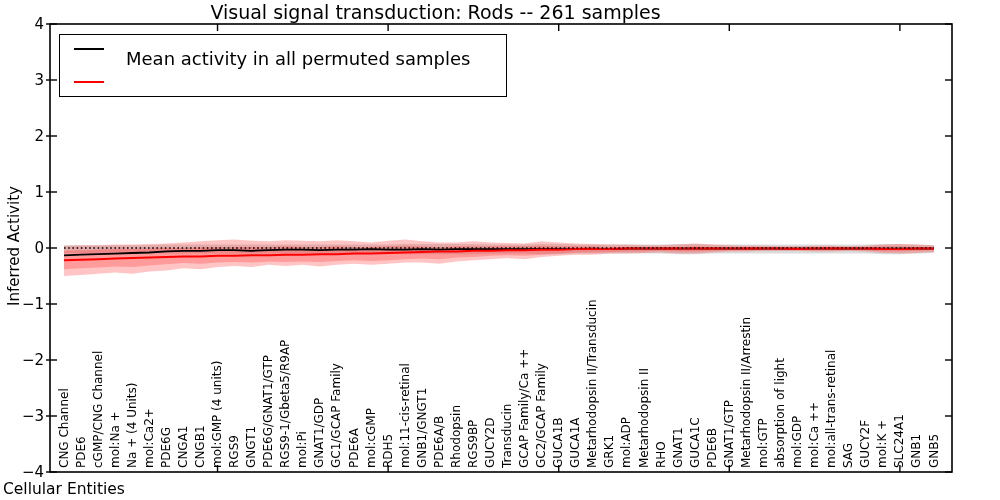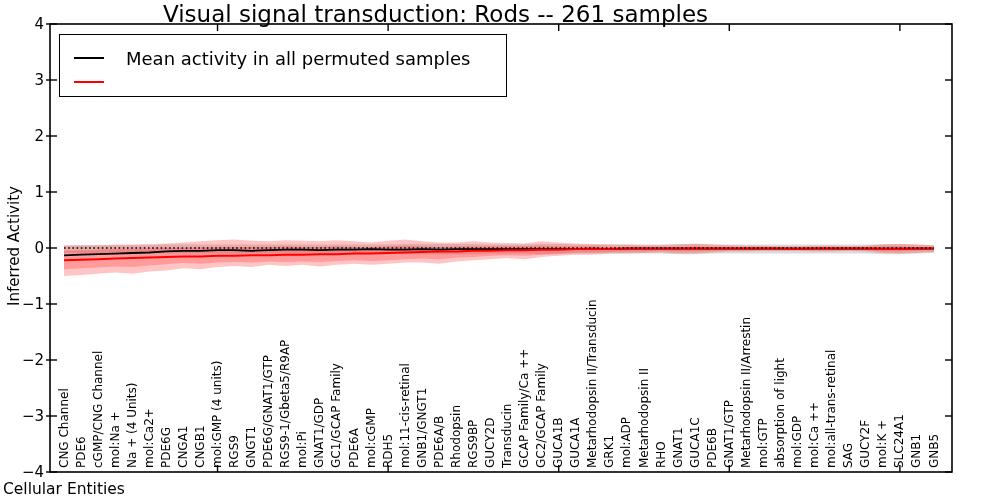--- a/index.html
+++ b/index.html
@@ -4,21 +4,21 @@
 <style>
   html,body{margin:0;padding:0;background:#ffffff;}
   #figure{
     position:relative;width:1000px;height:500px;background:#ffffff;
     font-family:"DejaVu Sans","Liberation Sans",sans-serif;color:#000;
     overflow:hidden;
   }
   #plot-svg{position:absolute;left:0;top:0;}
   .title{
     position:absolute;left:0;top:1px;width:871px;text-align:center;
-    font-size:23px;
+    font-size:19px;
   }
   .ylabel{
     position:absolute;left:14px;top:246px;white-space:nowrap;
     transform:translate(-50%,-50%) rotate(-90deg);font-size:15px;
   }
   .xlabel{
     position:absolute;left:3px;top:480px;width:1000px;text-align:left;
     font-size:15.5px;
   }
   .ytick{
@@ -28,21 +28,21 @@
   .xticklab{
     position:absolute;transform:rotate(-90deg);transform-origin:0 0;
     white-space:nowrap;font-size:12px;line-height:13px;
   }
   .legend{
     position:absolute;left:59px;top:34px;width:448px;height:63px;
     box-sizing:border-box;border:1.6px solid #000;background:#fff;
     display:flex;flex-direction:column;justify-content:space-evenly;
     padding-left:14px;
   }
-  .legend-row{display:flex;align-items:center;}
+  .legend-row{display:flex;}
   .legend-line{width:30px;height:0;border-top-style:solid;border-top-width:2px;margin-right:22px;}
   .legend-label{font-size:18px;white-space:nowrap;}
 </style>
 </head>
 <body>
 
 <div id="figure">
 
   <svg id="plot-svg" width="1000" height="500">
       <polygon points="64.0,245.2 81.1,245.2 98.1,245.2 115.2,245.2 132.2,245.2 149.3,245.2 166.4,244.6 183.4,244.6 200.5,244.6 217.5,244.6 234.6,244.6 251.6,244.6 268.7,244.6 285.8,244.6 302.8,244.6 319.9,244.6 336.9,244.6 354.0,244.6 371.1,244.6 388.1,244.6 405.2,244.1 422.2,244.1 439.3,244.1 456.4,244.1 473.4,244.1 490.5,244.6 507.5,244.6 524.6,244.6 541.6,244.1 558.7,244.1 575.8,244.6 592.8,244.6 609.9,244.6 626.9,244.6 644.0,244.6 661.1,244.6 678.1,244.1 695.2,244.1 712.2,244.6 729.3,244.6 746.4,244.6 763.4,244.6 780.5,244.6 797.5,244.6 814.6,244.6 831.6,244.6 848.7,244.6 865.8,244.6 882.8,244.1 899.9,244.1 916.9,244.6 934.0,245.2 934.0,253.0 916.9,253.6 899.9,254.2 882.8,254.2 865.8,253.6 848.7,253.6 831.6,253.6 814.6,253.6 797.5,253.6 780.5,253.6 763.4,253.6 746.4,253.6 729.3,253.6 712.2,253.6 695.2,254.2 678.1,254.2 661.1,253.6 644.0,253.6 626.9,253.6 609.9,253.6 592.8,253.6 575.8,253.6 558.7,254.2 541.6,254.2 524.6,253.6 507.5,253.6 490.5,253.6 473.4,254.2 456.4,254.2 439.3,254.2 422.2,254.2 405.2,254.2 388.1,253.6 371.1,253.6 354.0,253.6 336.9,253.6 319.9,253.6 302.8,253.6 285.8,253.6 268.7,253.6 251.6,253.6 234.6,253.6 217.5,253.6 200.5,253.6 183.4,253.6 166.4,253.6 149.3,253.0 132.2,253.0 115.2,253.0 98.1,253.0 81.1,253.0 64.0,253.0" fill="#999999" fill-opacity="0.35" stroke="none"></polygon>

